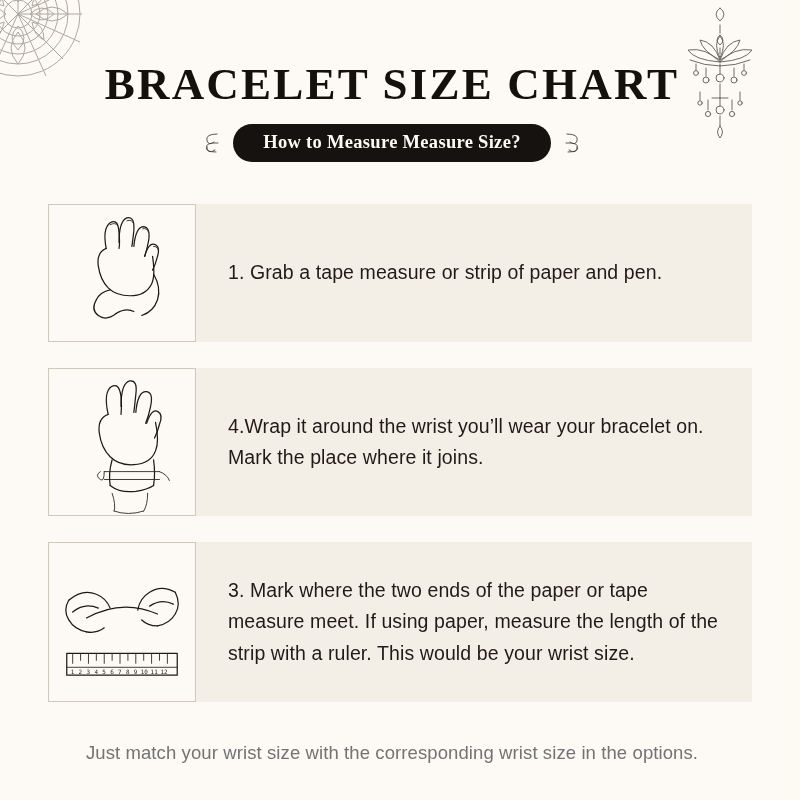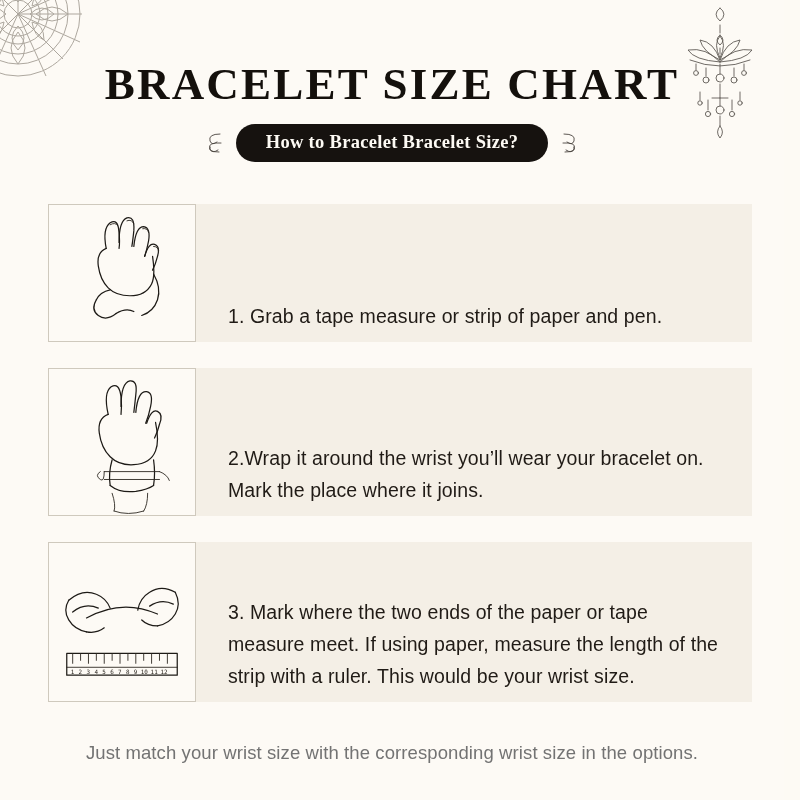--- a/index.html
+++ b/index.html
@@ -81,21 +81,21 @@
   
   .steps {
     position: absolute;
     top: 204px;
     left: 0;
     width: 800px;
   }
   .step {
     position: relative;
     display: flex;
-    align-items: flex-end;
+    align-items: center;
     background: #f4efe6;
     margin: 0 48px 26px 48px;
     min-height: 138px;
   }
   .step.s2 { min-height: 148px; }
   .step.s3 { min-height: 160px; }
 
   .thumb {
     width: 148px;
     flex: 0 0 148px;
@@ -218,21 +218,21 @@
   <div class="title">BRACELET SIZE CHART</div>
 
   <div class="subtitle-row">
     <svg class="swirl" viewBox="0 0 26 26">
       <g class="ln-thin">
         <path d="M22 4 q-12 0 -10 7 q2 5 7 1"></path>
         <path d="M23 13 q-14 -1 -11 6 q2 5 8 1"></path>
         <path d="M21 22 q-12 0 -9 -5"></path>
       </g>
     </svg>
-    <div class="pill">How to Bracelet Bracelet Size?</div>
+    <div class="pill">How to Measure Measure Size?</div>
     <svg class="swirl" viewBox="0 0 26 26">
       <g class="ln-thin">
         <path d="M4 4 q12 0 10 7 q-2 5 -7 1"></path>
         <path d="M3 13 q14 -1 11 6 q-2 5 -8 1"></path>
         <path d="M5 22 q12 0 9 -5"></path>
       </g>
     </svg>
   </div>
 
   <div class="steps">
@@ -279,21 +279,21 @@
             <path d="M56 104 h56"></path>
             <path d="M56 112 h56"></path>
             <path d="M52 104 q-6 4 0 8 q4 3 4 -8"></path>
             <path d="M112 104 q8 3 10 9"></path>
             <path d="M64 126 q4 12 2 18"></path>
             <path d="M100 126 q0 12 -4 18"></path>
             <path d="M66 144 q14 5 30 0"></path>
           </g>
         </svg>
       </div>
-      <div class="step-text">2.Wrap it around the wrist you’ll wear your bracelet on. Mark the place where it joins.</div>
+      <div class="step-text">4.Wrap it around the wrist you’ll wear your bracelet on. Mark the place where it joins.</div>
     </div>
 
     <div class="step s3">
       <div class="thumb">
         <svg viewBox="0 0 148 160" preserveAspectRatio="xMidYMid meet">
           <g class="ln">
 
             <path d="M20 58 q14 -12 28 -6 q10 4 14 14"></path>
             <path d="M24 70 q12 -10 26 -4"></path>
             <path d="M20 58 q-6 10 0 20 q6 10 18 12"></path>

